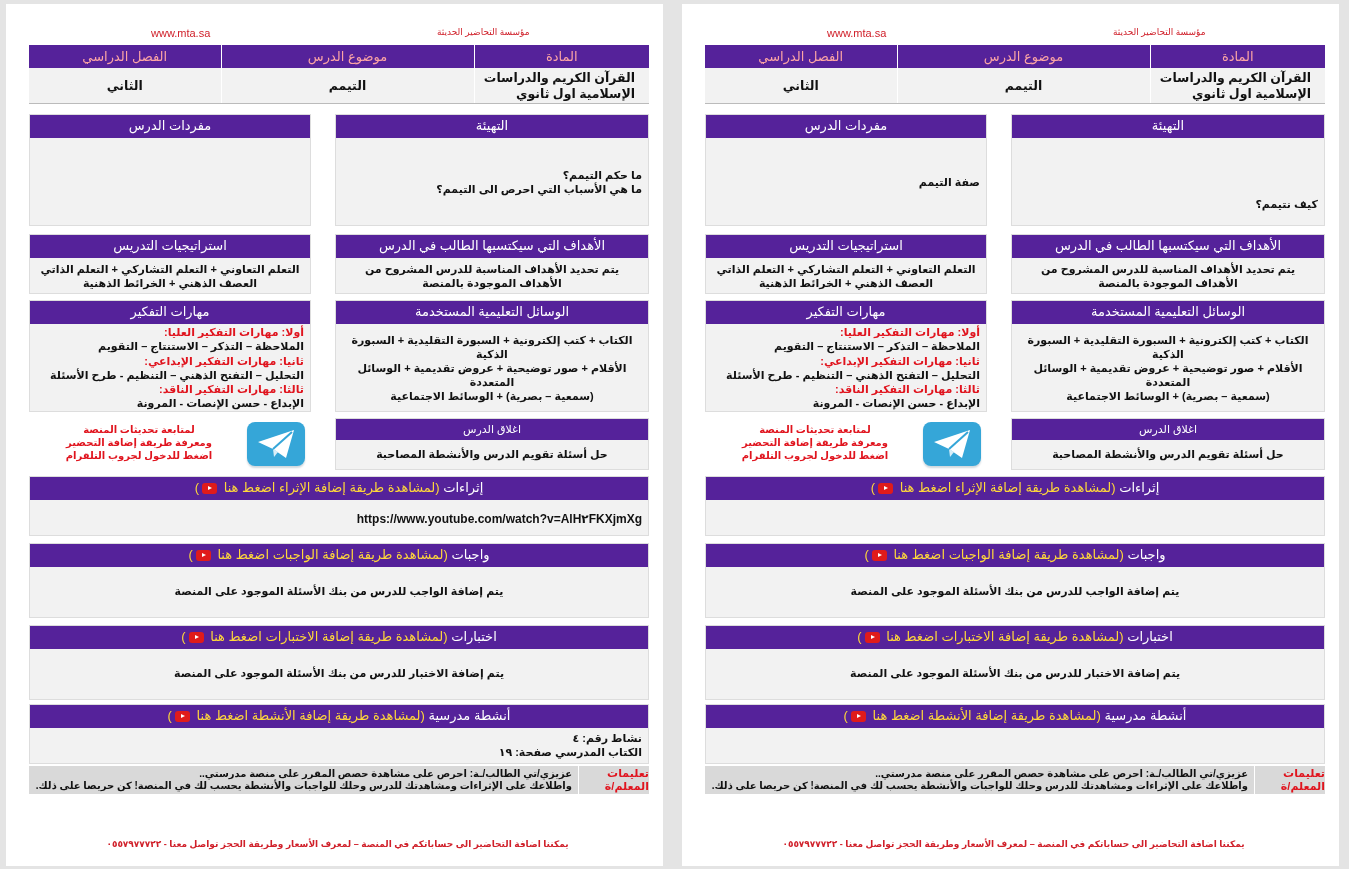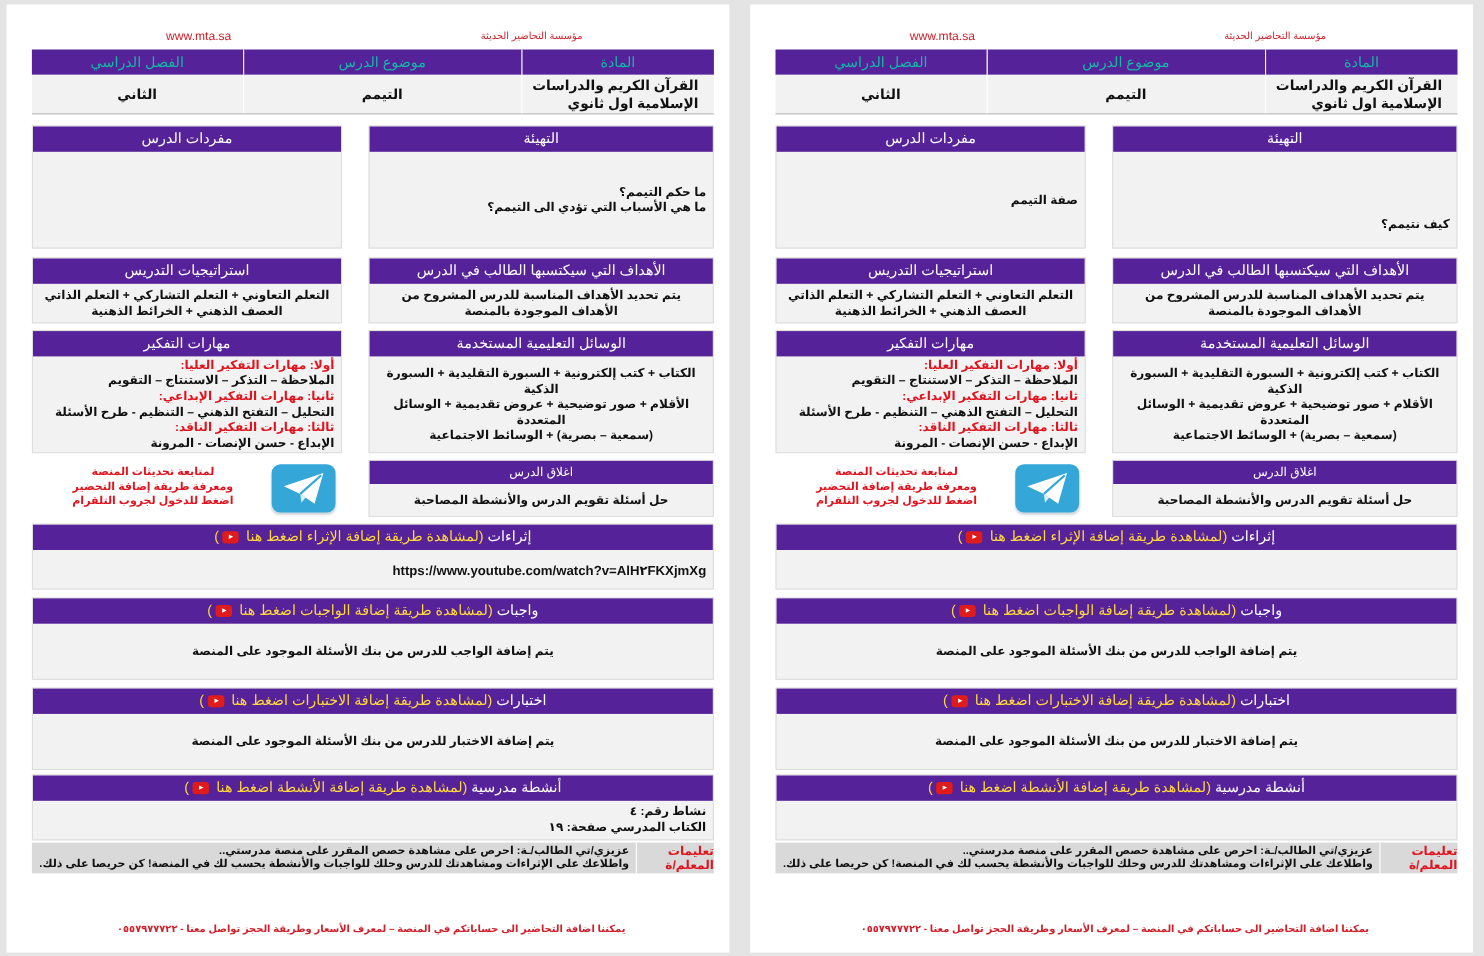--- a/index.html
+++ b/index.html
@@ -5,21 +5,21 @@
   * { box-sizing: border-box; margin: 0; padding: 0; }
   html, body { width: 1349px; height: 869px; overflow: hidden; }
   body { background: #e4e4e4; font-family: "Liberation Sans", "DejaVu Sans", sans-serif; position: relative; }
   .page { position: absolute; top: 4px; width: 657px; height: 862px; background: #fff; }
   #page-left { left: 6px; }
   #page-right { left: 682px; }
   .abs { position: absolute; }
   .hdr-site { font-size: 11px; color: #d0202a; top: 23px; }
   .hdr-org { font-size: 9px; color: #d0202a; top: 23px; }
   .meta-table { position: absolute; top: 41px; left: 23px; width: 620px; height: 59px; border-collapse: collapse; }
-  .meta-table th { height: 23px; background: #55229a; color: #14b8a6; font-size: 13px; font-weight: normal; text-align: center; border-left: 1px solid #fff; }
+  .meta-table th { height: 23px; background: #55229a; color: #fca5a5; font-size: 13px; font-weight: normal; text-align: center; border-left: 1px solid #fff; }
   .meta-table td { height: 35px; background: #f2f2f2; font-size: 12.5px; font-weight: bold; color: #111; text-align: center; border-left: 1px solid #fff; border-bottom: 1px solid #bbb; line-height: 16px; }
   .meta-table th:last-child, .meta-table td:last-child { border-left: none; }
   .meta-table td.subject { text-align: right; padding-right: 14px; }
   .box { position: absolute; background: #f2f2f2; border: 1px solid #ddd; }
   .box .bh { height: 23px; background: #55229a; color: #fff; font-size: 13px; text-align: center; padding: 3px 6px 0 6px; direction: rtl; white-space: nowrap; overflow: hidden; }
   .box .bh .sub { color: #ffd83a; }
   .box .bb { font-size: 11px; font-weight: bold; color: #111; direction: rtl; }
   .bb.center { text-align: center; }
   .bb.right { text-align: right; padding-right: 6px; }
   .red { color: #e0141e; }
@@ -57,21 +57,21 @@
       <td>الثاني</td>
     </tr>
   </tbody>
     </table>
 
   <div class="box" style="left:329px; top:110px; width:314px; height:112px;">
     <div class="bh">التهيئة</div>
     <div class="bb right vcenter" style="height:88px;">
       <div style="line-height:14px;">
         <div>ما حكم التيمم؟</div>
-        <div>ما هي الأسباب التي تؤدي الى التيمم؟</div>
+        <div>ما هي الأسباب التي احرص الى التيمم؟</div>
       </div>
     </div>
   </div>
 
   <div class="box" style="left:23px; top:110px; width:282px; height:112px;">
     <div class="bh">مفردات الدرس</div>
   </div>
 
   <div class="box" style="left:329px; top:230px; width:314px; height:60px;">
     <div class="bh">الأهداف التي سيكتسبها الطالب في الدرس</div>

